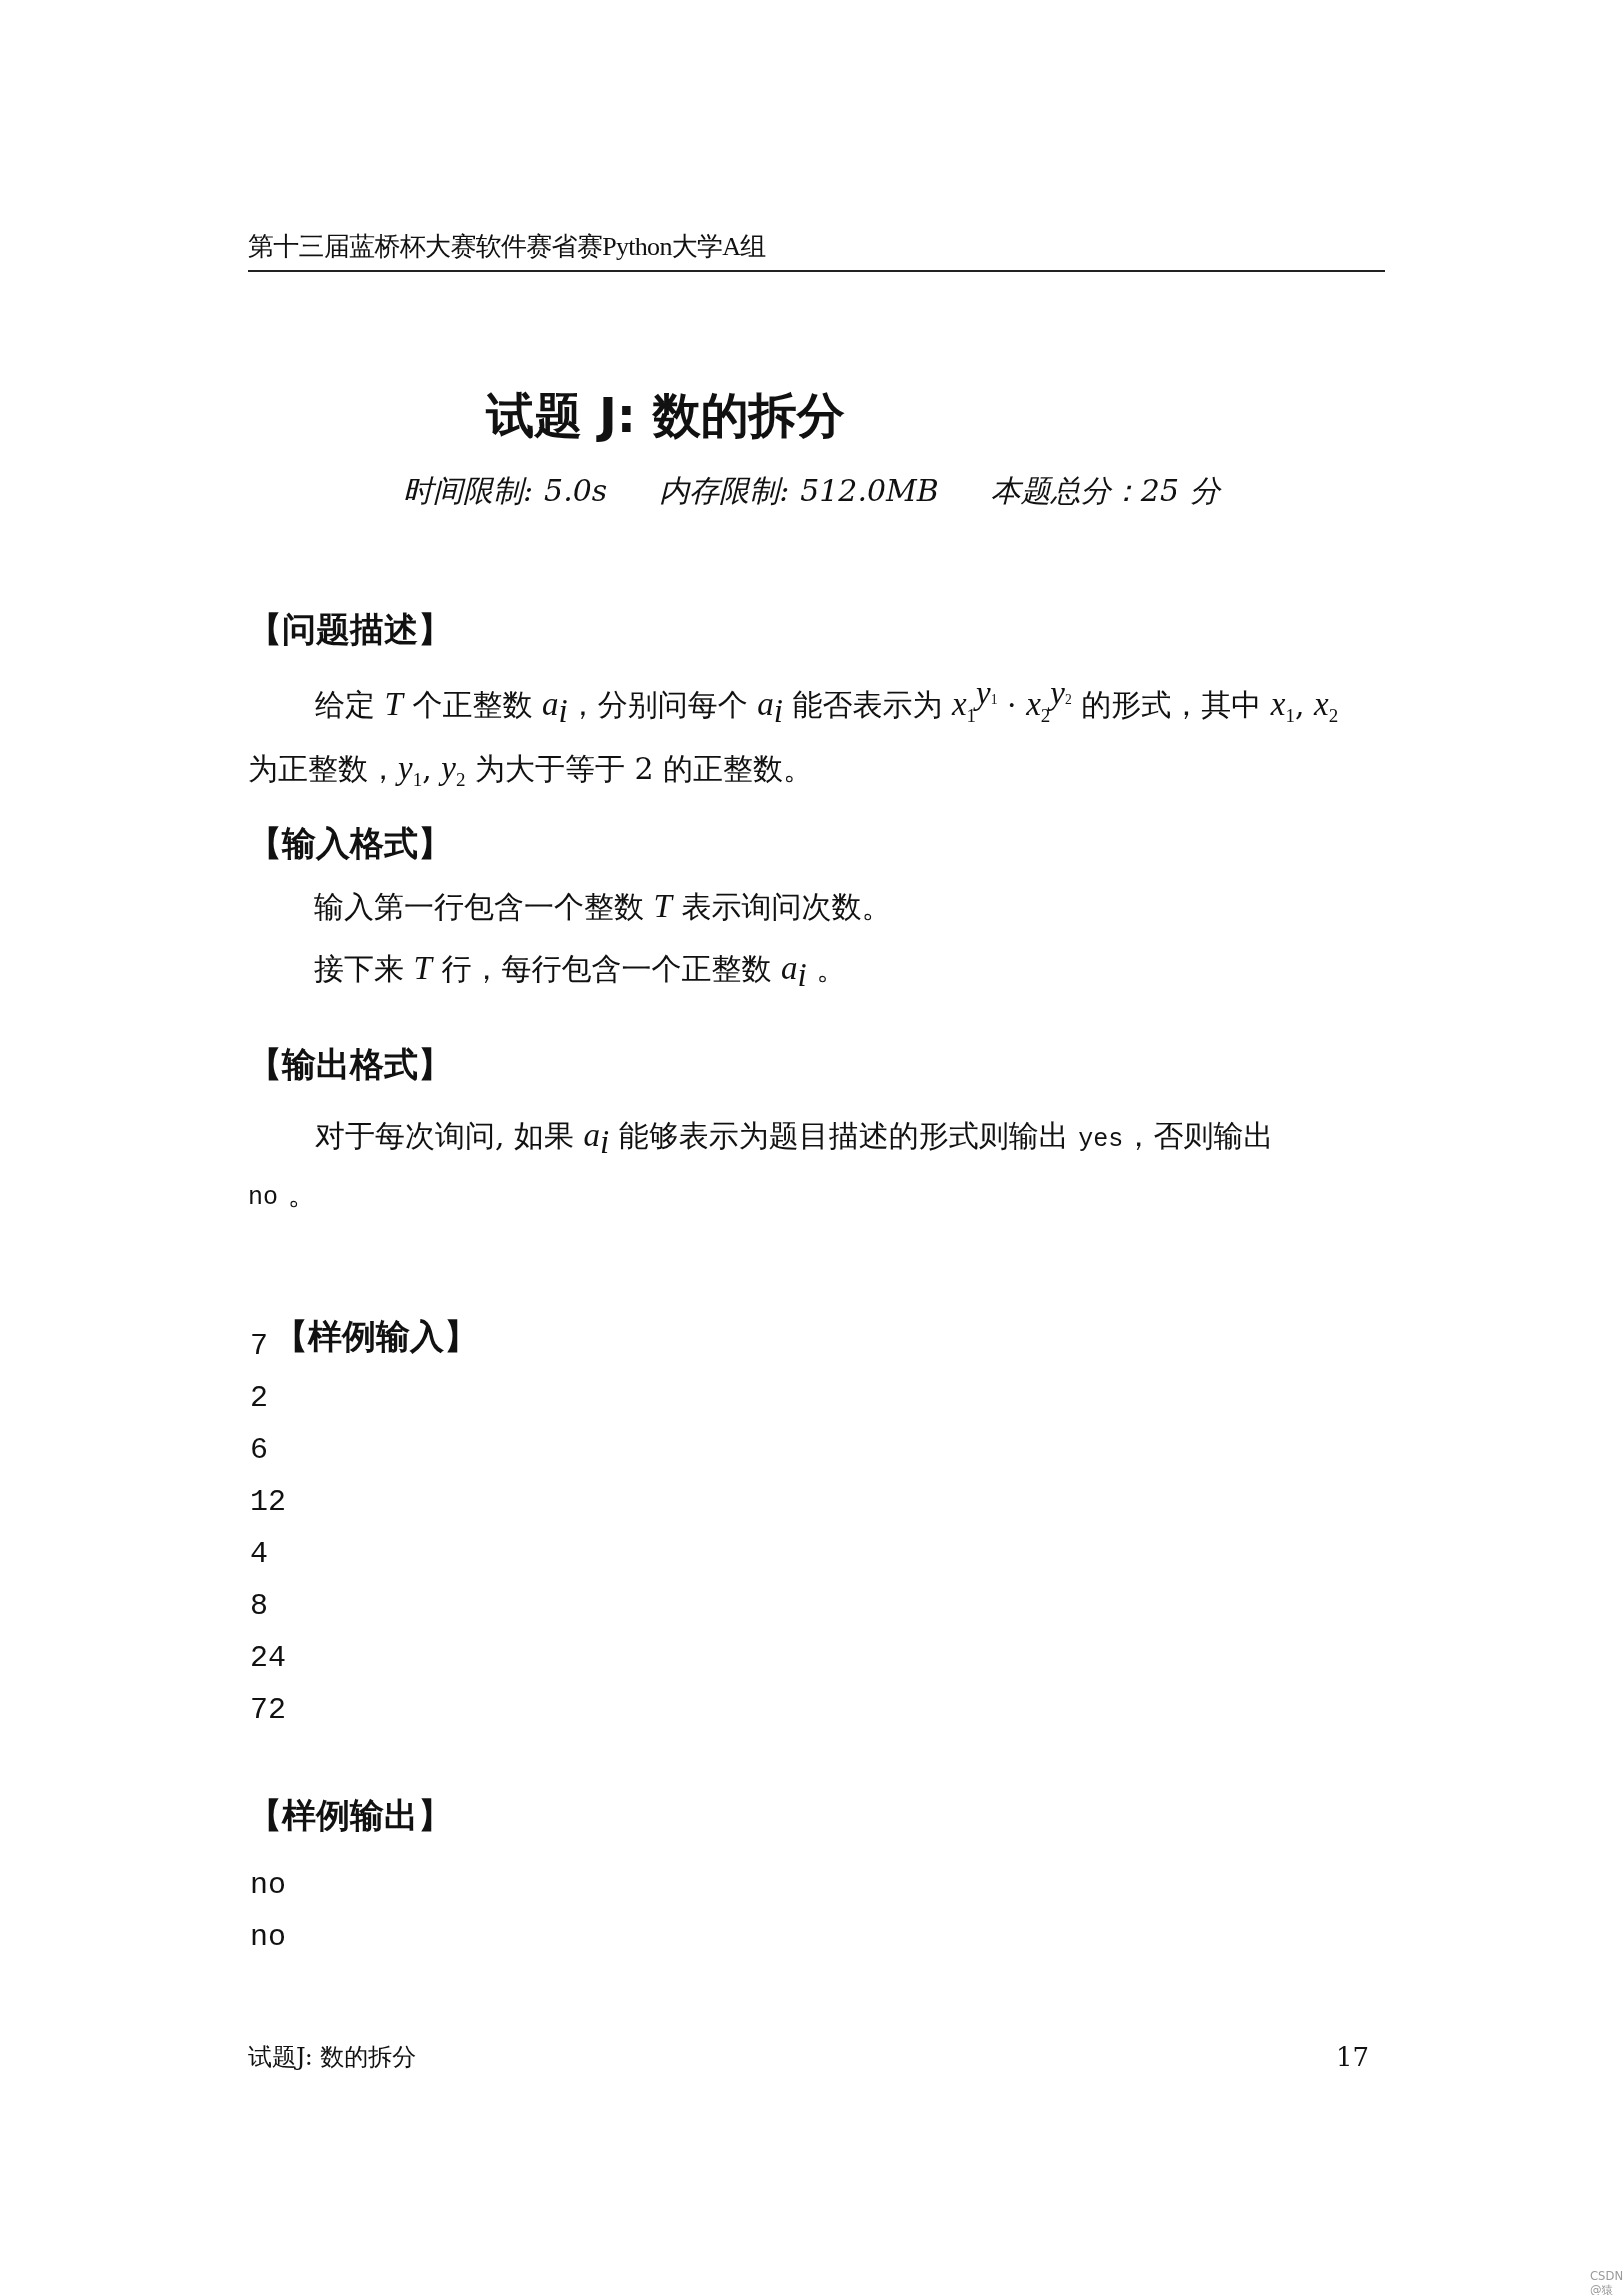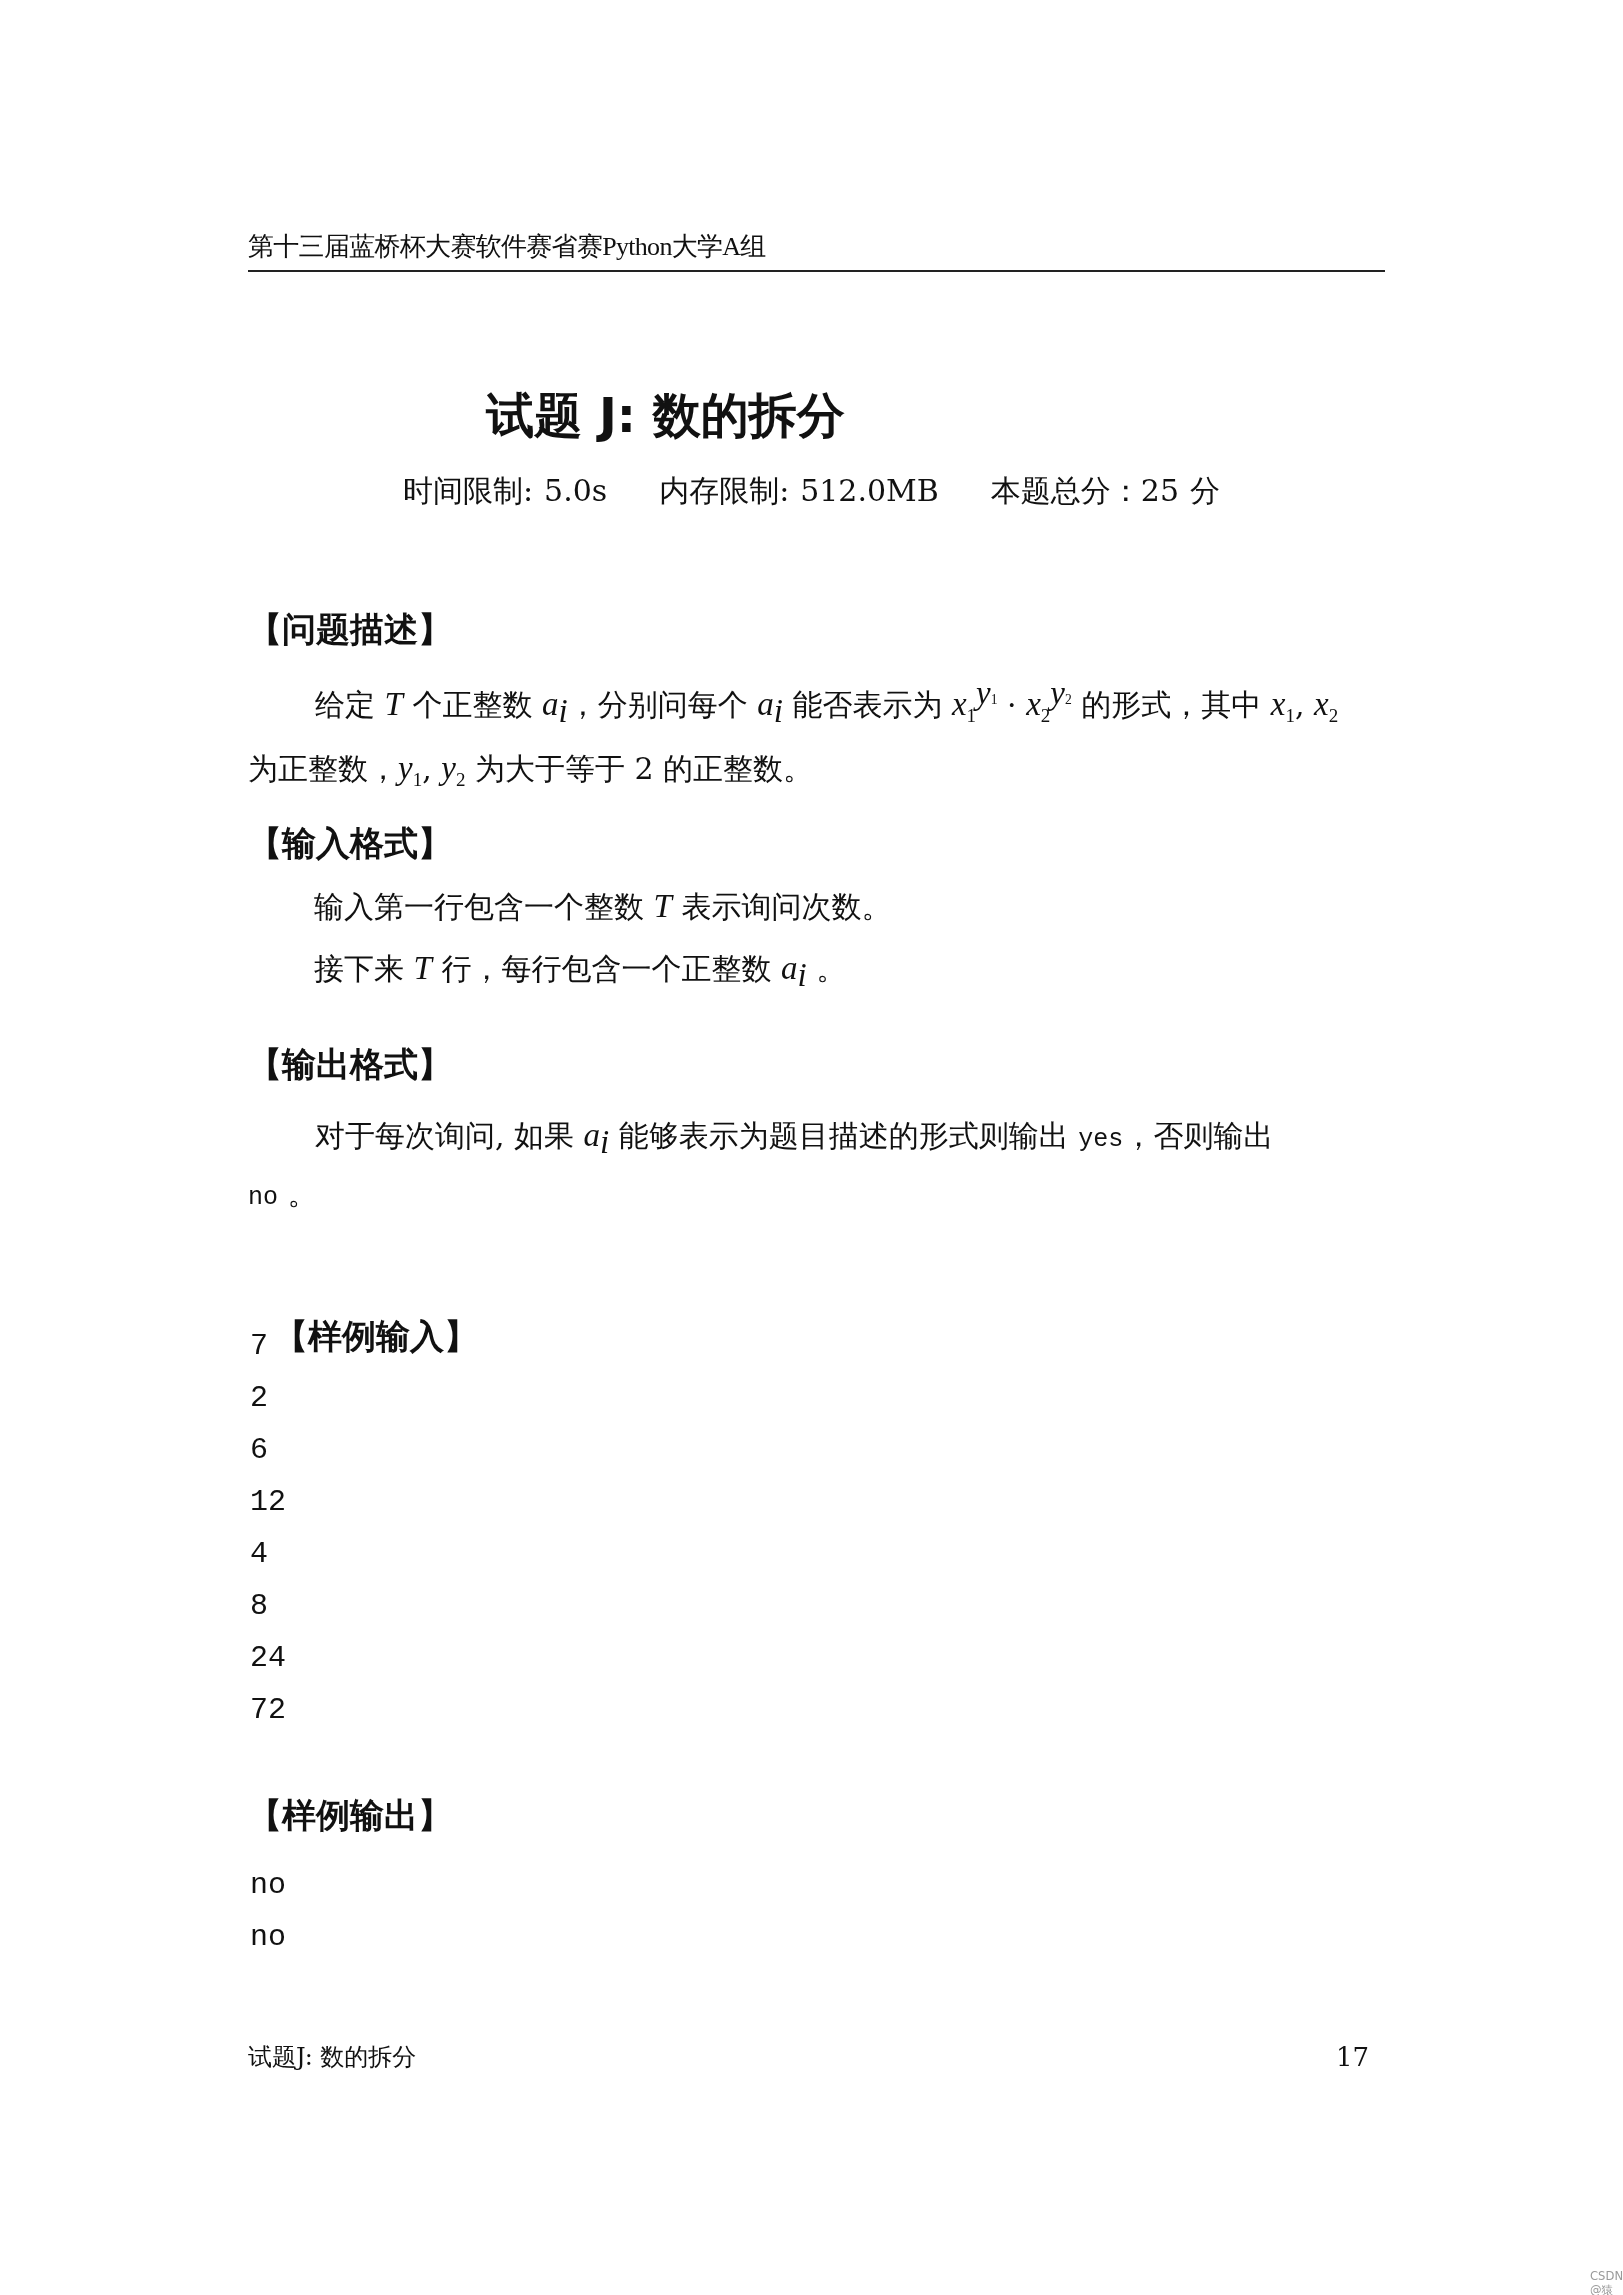--- a/index.html
+++ b/index.html
@@ -1,21 +1,21 @@
 <!DOCTYPE html>
 <html style="font-size:11px"><head>
 <meta charset="utf-8">
 <style>
   html, body { margin:0; padding:0; background:#ffffff; }
   body { width:1623px; height:2295px; position:relative; overflow:hidden; color:#111; font-family:"DejaVu Serif", serif; }
   .abs { position:absolute; }
   .running-head { left:248px; top:230px; font-size:26px; line-height:33px; font-family:Liberation Serif, serif; letter-spacing:-0.7px; }
   .head-rule { left:248px; top:270px; width:1137px; height:2px; background:#222; }
   .title { left:0; width:1331px; top:385px; text-align:center; font-size:48px; font-weight:bold; font-family:"DejaVu Sans", sans-serif; line-height:61px; }
-  .limits { left:0; width:1623px; top:472px; text-align:center; font-size:30px; line-height:38px; font-family:"DejaVu Serif", serif; word-spacing:1.4px; }
+  .limits { left:0; width:1623px; top:472px; text-align:center; font-size:30px; line-height:38px; font-family:"DejaVu Serif", serif; word-spacing:1.4px;font-style:italic; }
   .limits span.gap { display:inline-block; width:41px; }
   .sec-h { left:248px; font-size:34px; font-weight:bold; font-family:"DejaVu Sans", sans-serif; line-height:44px; }
   .para { left:248px; width:1137px; font-size:30px; line-height:52px; font-family:"DejaVu Serif", serif; }
   .indent { text-indent:67px; }
   .line { left:314px; font-size:30px; line-height:41px; font-family:"DejaVu Serif", serif; }
   .m { font-style:italic; font-family:"Liberation Serif", serif; font-size:33px; }
   .tt { font-family:"Liberation Mono", monospace; font-size:25px; }
   sub, sup { font-size:19px; font-family:"Liberation Serif", serif; }
   .code { left:250px; font-family:"Liberation Mono", monospace; font-size:30px; line-height:52px; }
   .footer-left { left:248px; top:2041px; font-size:24px; line-height:33px; }

